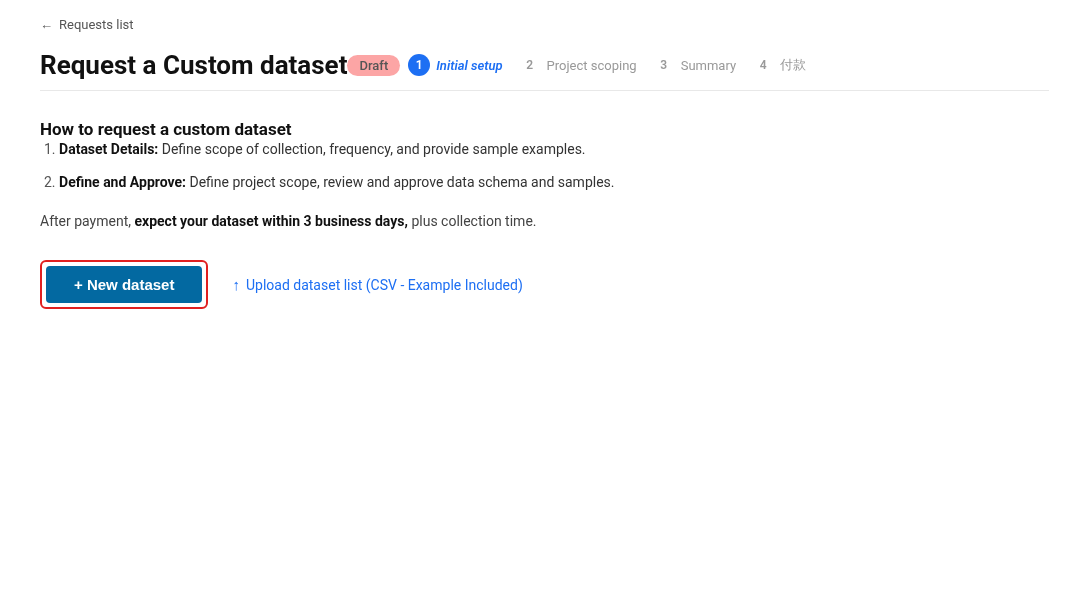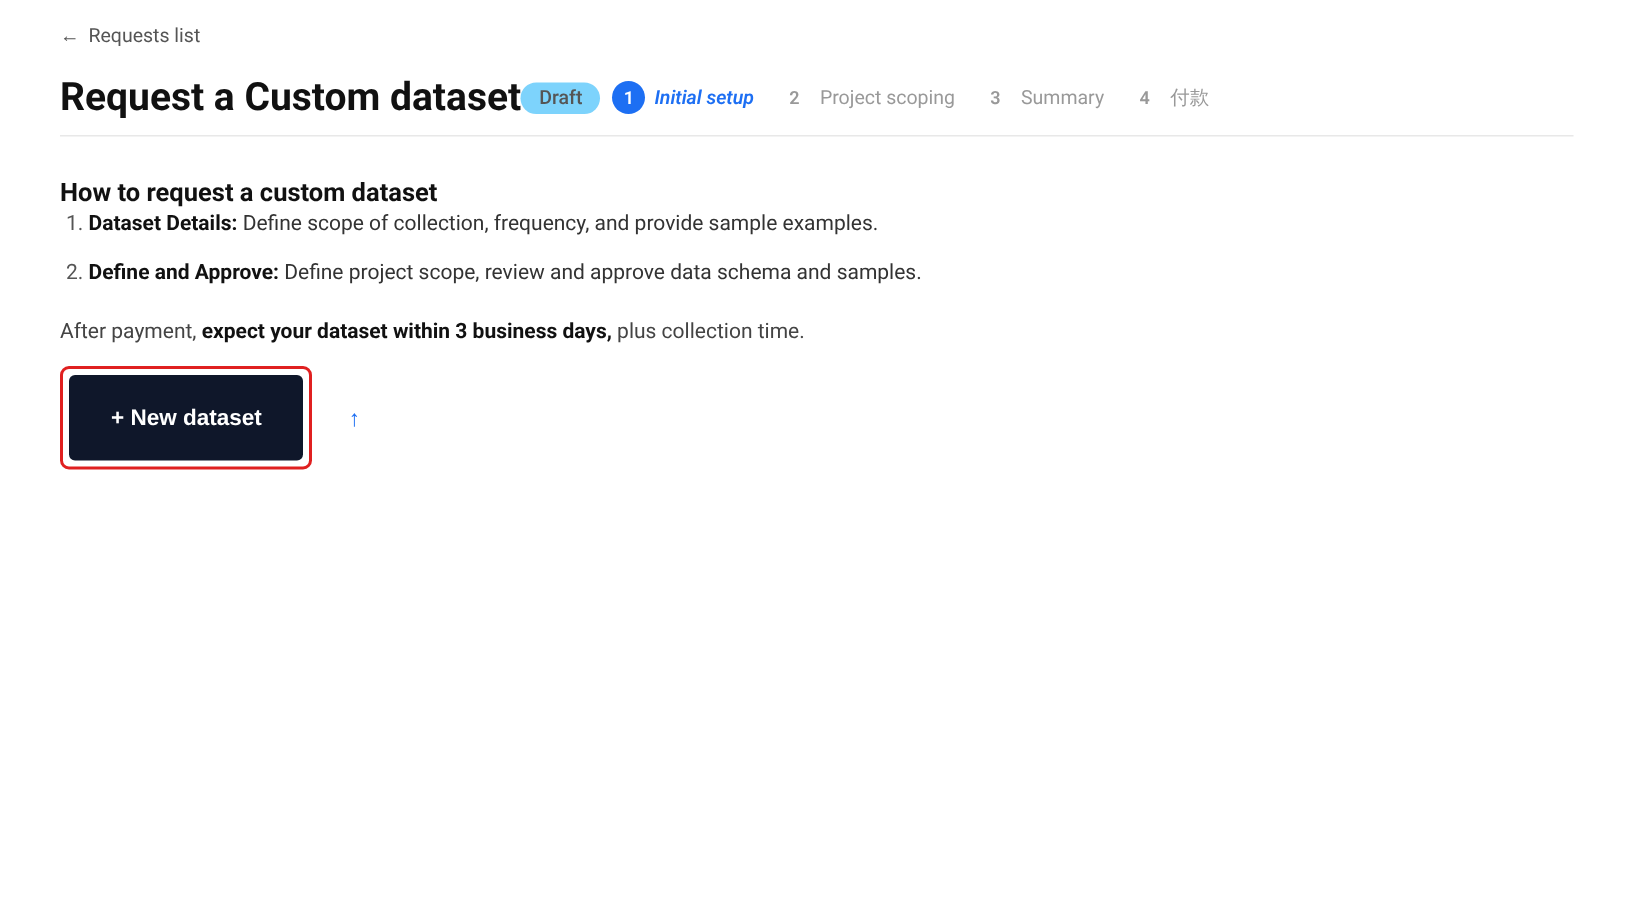--- a/index.html
+++ b/index.html
@@ -30,21 +30,21 @@
       gap: 0;
       margin-bottom: 8px;
       flex-wrap: wrap;
     }
     .page-title {
       font-size: 26px;
       font-weight: 700;
       color: #111;
     }
     .draft-badge {
-      background: #7dd3fc;
+      background: #fca5a5;
       color: #555;
       border-radius: 12px;
       padding: 3px 12px;
       font-size: 13px;
       font-weight: 500;
     }
     .stepper {
       display: flex;
       align-items: center;
       gap: 8px;
@@ -116,44 +116,44 @@
       font-weight: 700;
       color: #111;
     }
     .steps-list li .link-text {
       color: #1d6ff3;
       text-decoration: none;
     }
     .after-payment {
       font-size: 14px;
       color: #444;
-      margin-bottom: 12px;
+      margin-bottom: 28px;
       line-height: 1.6;
     }
     .after-payment strong {
       font-weight: 700;
       color: #111;
     }
     .actions-row {
       display: flex;
       align-items: center;
       gap: 24px;
     }
     .new-dataset-btn-wrapper {
       border: 2.5px solid #e02020;
       border-radius: 6px;
       padding: 4px;
       display: inline-block;
     }
     .new-dataset-btn {
-      background: #0f172a;
+      background: #0369a1;
       color: #fff;
       border: none;
       border-radius: 4px;
-      padding: 20px 28px;
+      padding: 10px 28px;
       font-size: 15px;
       font-weight: 600;
       cursor: pointer;
       display: flex;
       align-items: center;
       gap: 8px;
       white-space: nowrap;
     }
     .upload-link {
       display: flex;
@@ -226,15 +226,16 @@
     <span>After payment, </span><strong>expect your dataset within 3 business days,</strong><span> plus collection time.</span>
   </p>
 
   
   <div class="actions-row">
     <div class="new-dataset-btn-wrapper">
       <button class="new-dataset-btn">+ New dataset</button>
     </div>
     <a class="upload-link">
       <span class="upload-icon">↑</span>
+      <span>Upload dataset list (CSV - Example Included)</span>
     </a>
   </div>
 </div>
 
 </body></html>

